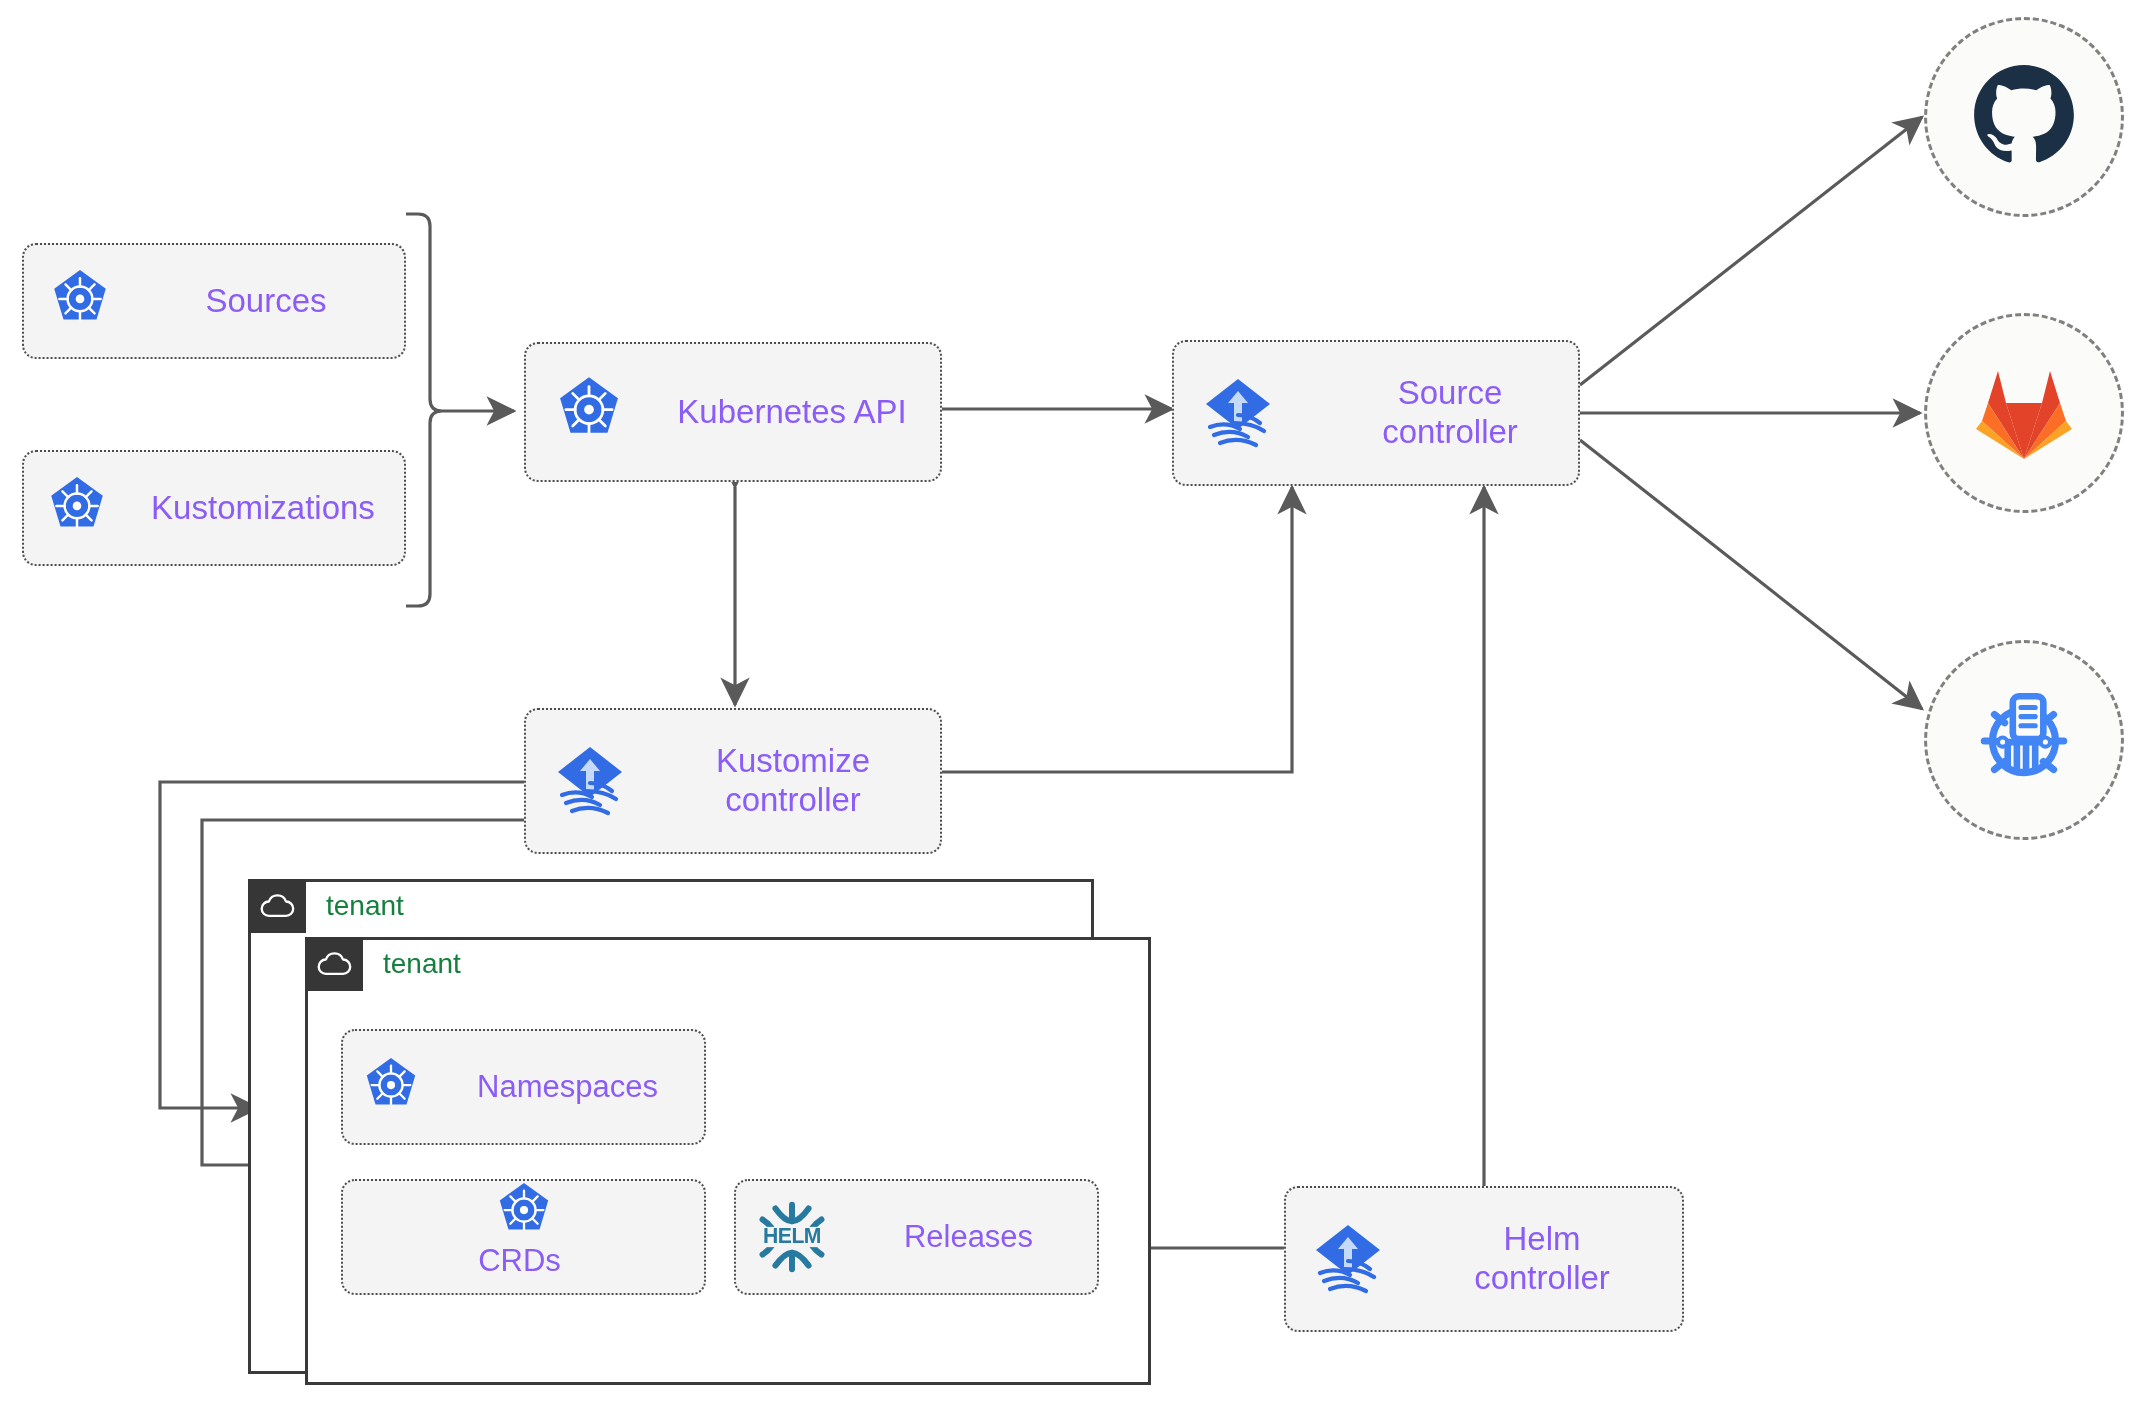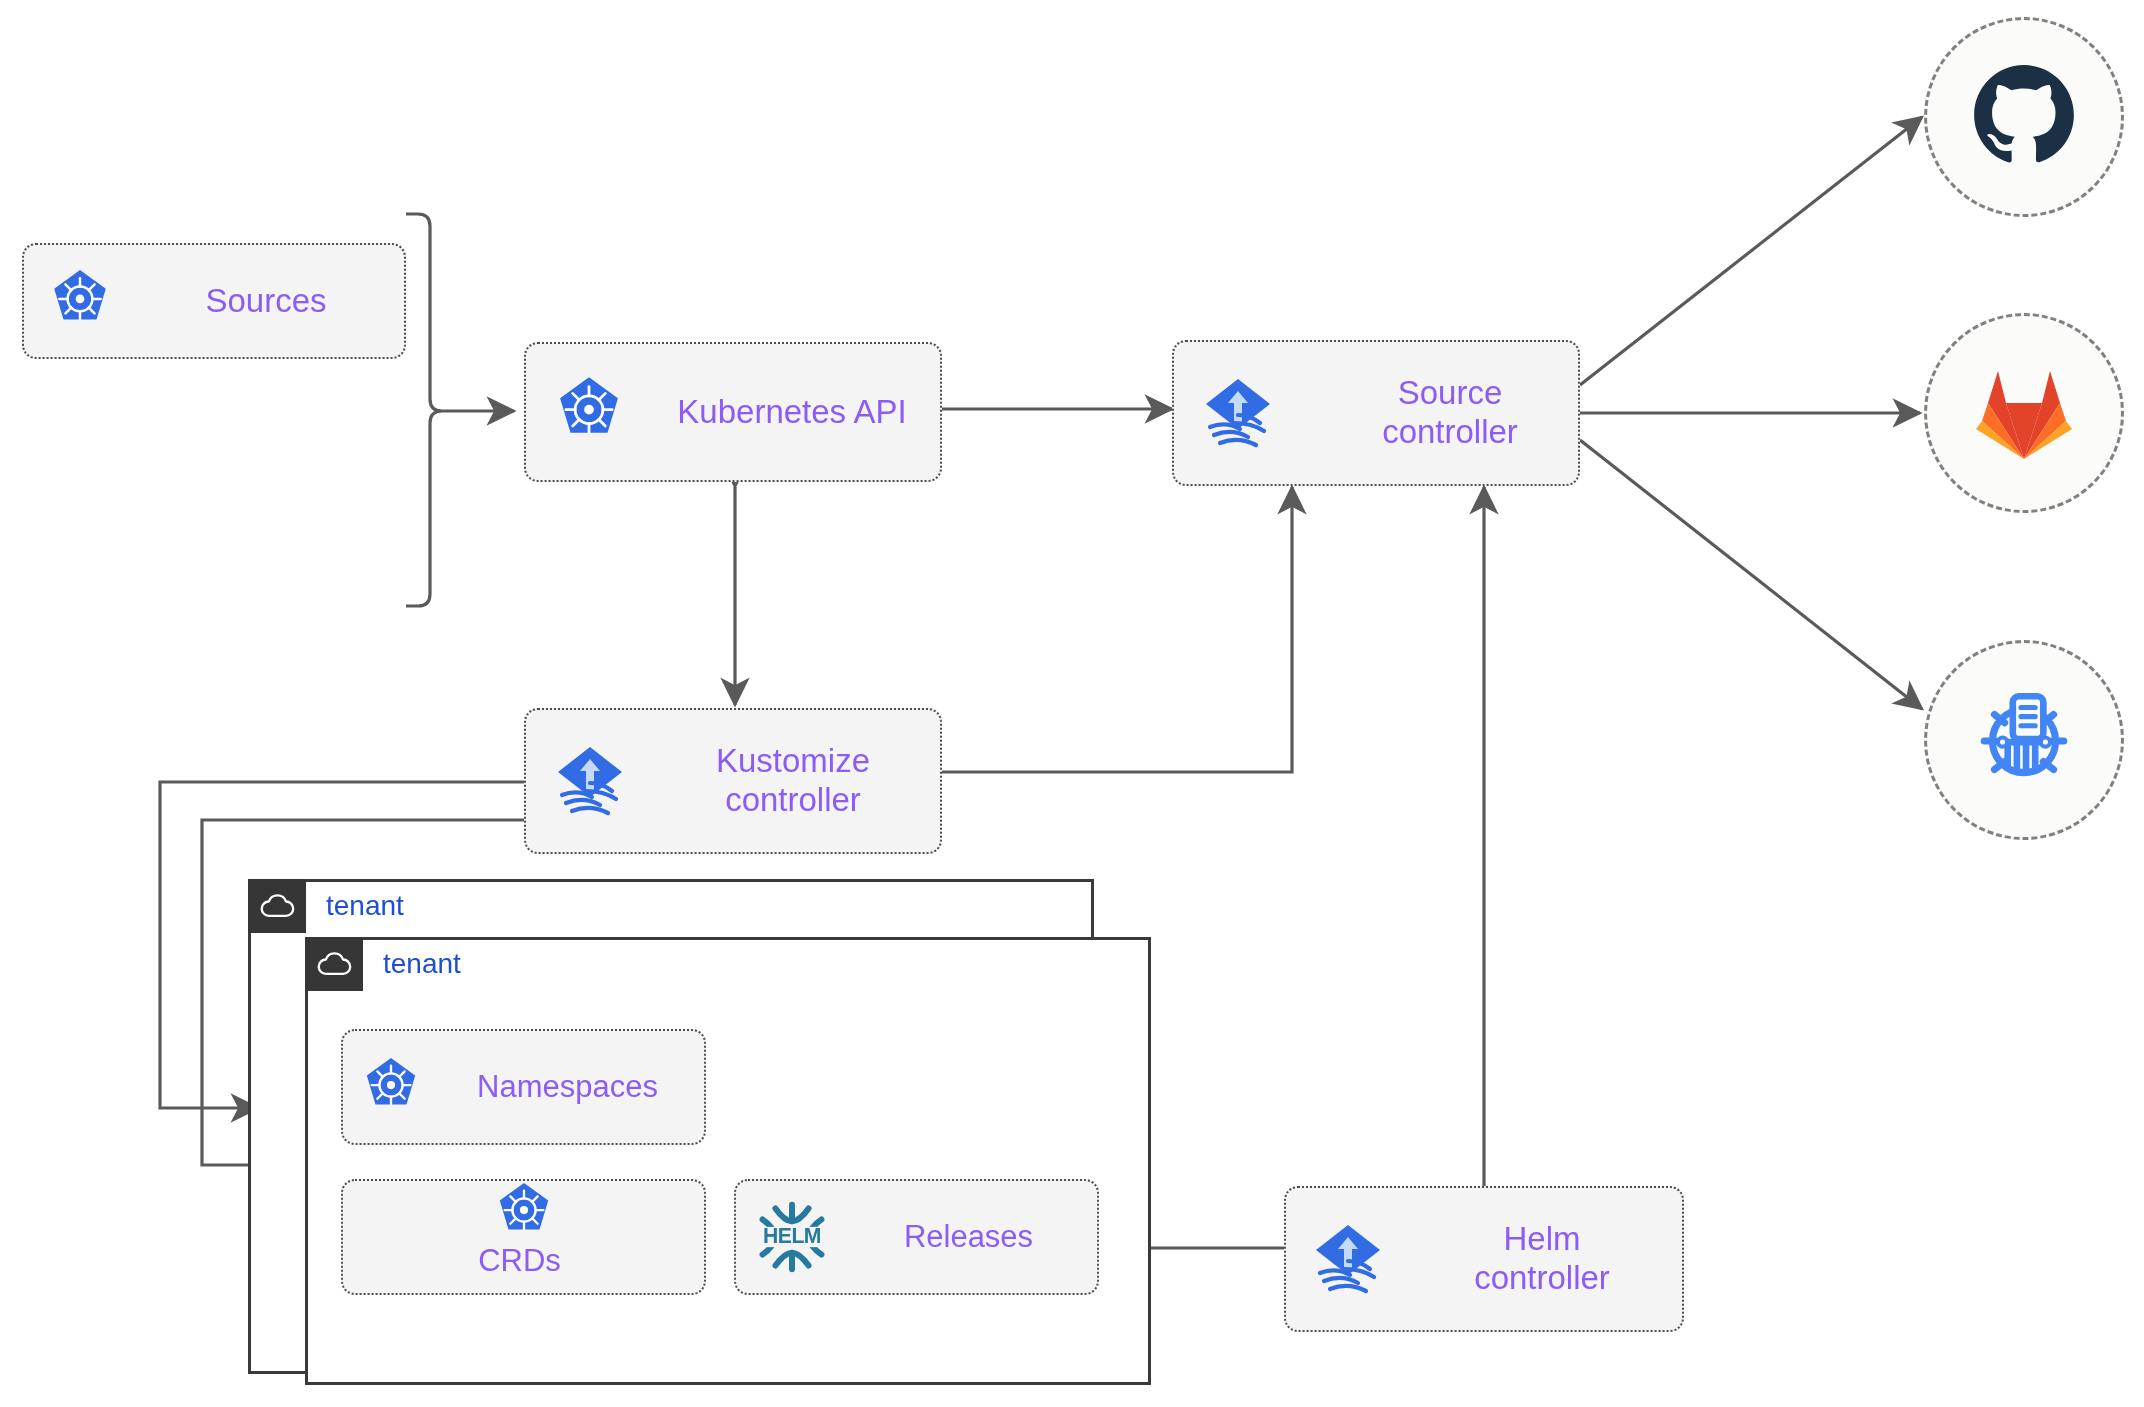--- a/index.html
+++ b/index.html
@@ -78,21 +78,21 @@
   }
   .tenant-badge {
     width: 58px;
     height: 54px;
     background: #363636;
     display: flex;
     align-items: center;
     justify-content: center;
   }
   .tenant-title {
-    color: #1d4ed8;
+    color: #15803d;
     font-size: 28px;
     padding-left: 20px;
   }
 
   
   #edges {
     position: absolute;
     inset: 0;
     width: 2144px;
     height: 1407px;
@@ -164,20 +164,40 @@
           <path d="M23.5 21.5 L17.9 15.9"></path>
             <path d="M40.5 38.5 L46.1 44.1"></path>
           <path d="M23.5 38.5 L17.9 44.1"></path>
             <path d="M40.5 21.5 L46.1 15.9"></path>
         </g>
       </svg>
     </span>
     <span class="lbl">Sources</span>
   </div>
 
+  <div class="node" style="left:22px; top:450px; width:384px; height:116px;">
+    <span class="ico" style="width:106px;">
+      <svg width="66" height="66" viewBox="0 0 64 64" aria-hidden="true">
+        <polygon points="32,2 57,20 48,50 16,50 7,20" fill="#326ce5"></polygon>
+        <g stroke="#ffffff" stroke-width="2.4" fill="none" stroke-linecap="round">
+          <circle cx="32" cy="30" r="12"></circle>
+          <circle cx="32" cy="30" r="4.2" fill="#ffffff" stroke="none"></circle>
+          <path d="M32 18 L32 10"></path>
+            <path d="M32 42 L32 50"></path>
+          <path d="M20 30 L12 30"></path>
+            <path d="M44 30 L52 30"></path>
+          <path d="M23.5 21.5 L17.9 15.9"></path>
+            <path d="M40.5 38.5 L46.1 44.1"></path>
+          <path d="M23.5 38.5 L17.9 44.1"></path>
+            <path d="M40.5 21.5 L46.1 15.9"></path>
+        </g>
+      </svg>
+    </span>
+    <span class="lbl">Kustomizations</span>
+  </div>
 
   <div class="node" style="left:524px; top:342px; width:418px; height:140px;">
     <span class="ico" style="width:126px;">
       <svg width="74" height="74" viewBox="0 0 64 64" aria-hidden="true">
         <polygon points="32,2 57,20 48,50 16,50 7,20" fill="#326ce5"></polygon>
         <g stroke="#ffffff" stroke-width="2.4" fill="none" stroke-linecap="round">
           <circle cx="32" cy="30" r="12"></circle>
           <circle cx="32" cy="30" r="4.2" fill="#ffffff" stroke="none"></circle>
           <path d="M32 18 L32 10"></path>
             <path d="M32 42 L32 50"></path>

